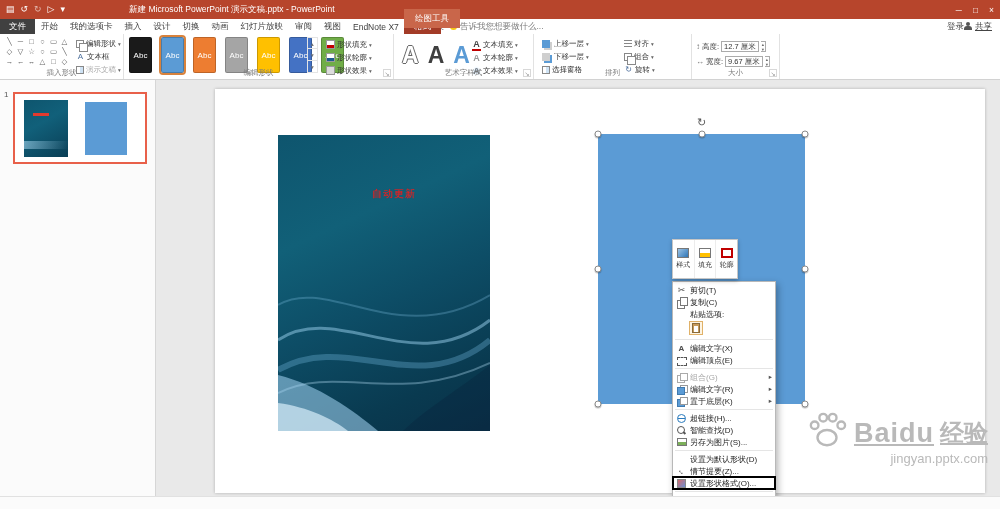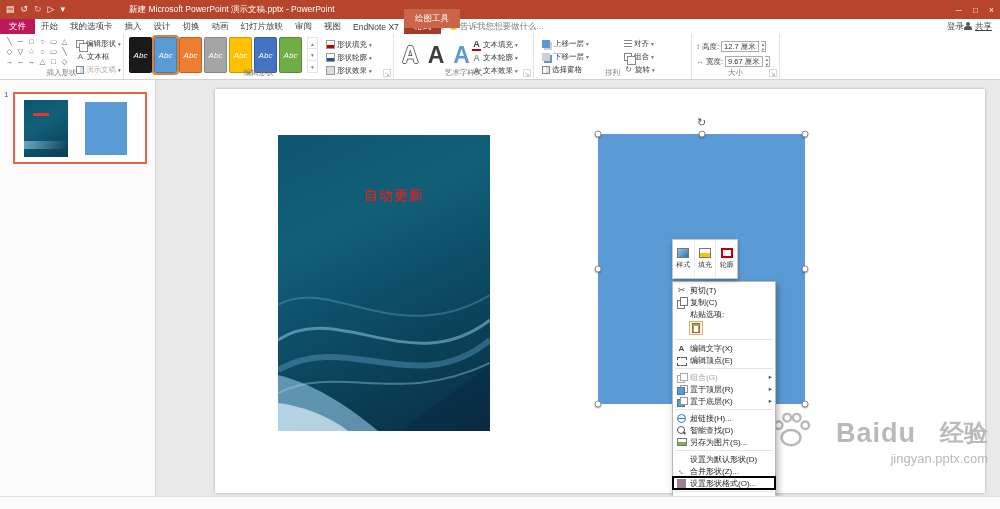--- a/index.html
+++ b/index.html
@@ -11,21 +11,21 @@
   .qat { display:flex; gap:6px; padding-left:6px; }
   .qat span { font-size:9px; line-height:19px; cursor:default; }
   .qat .dim { opacity:.6; }
   .win-title { margin-left:64px; white-space:nowrap; }
   .chip-drawtools { position:absolute; left:404px; top:9px; height:19px; min-width:56px; padding:0 6px; background:#c9664a; display:flex; align-items:center; justify-content:center; }
   .win-controls { position:absolute; right:6px; top:0; height:19px; display:flex; gap:11px; align-items:center; font-size:8.5px; }
 
   
   .tabrow { position:absolute; top:19px; left:0; right:0; height:15px; background:#fff; display:flex; font-size:8.5px; color:#3d3d3d; z-index:49; }
   .tab { padding:0 6px; display:flex; align-items:center; white-space:nowrap; cursor:default; }
-  .tab-file { background:#be185d; color:#fff; padding:0 9px; }
+  .tab-file { background:#404040; color:#fff; padding:0 9px; }
   .tab-format { position:absolute; left:404px; top:0; height:15px; background:#a33b27; color:#fff; padding:0 10px; display:flex; align-items:center; }
   .tellme { position:absolute; left:450px; top:0; height:15px; display:flex; align-items:center; gap:3px; color:#7c7c7c; }
   .bulb { width:7px; height:7px; border-radius:50%; background:#f6c514; display:inline-block; }
   .tabrow-right { position:absolute; right:8px; top:0; height:15px; display:flex; align-items:center; color:#444; }
   .person { position:relative; width:8px; height:9px; display:inline-block; }
   .person::before { content:""; position:absolute; left:2px; top:0; width:4px; height:4px; border-radius:50%; background:#555; }
   .person::after { content:""; position:absolute; left:0; top:4px; width:8px; height:4px; border-radius:3px 3px 0 0; background:#555; }
   .share-wrap { display:flex; align-items:center; gap:3px;text-decoration:underline; }
 
   
@@ -36,21 +36,21 @@
   .rbtn { height:13px; display:flex; align-items:center; gap:2px; font-size:7.5px; color:#333; padding:0 2px; white-space:nowrap; cursor:default; }
   .rbtn.dis { color:#ababab; }
   .caret { font-size:5.5px; color:#666; }
 
   .g-insert { width:124px; }
   .shape-grid { position:absolute; left:4px; top:3px; width:68px; display:grid; grid-template-columns:repeat(6,11px); grid-auto-rows:10px; font-size:7.5px; color:#666; }
   .shape-grid span { text-align:center; line-height:10px; cursor:default; }
   .g1col { position:absolute; left:74px; top:3px; width:48px; }
 
   .g-styles { width:270px; }
-  .presets { position:absolute; left:5px; top:3px; display:flex; gap:2px;font-style:italic; }
+  .presets { position:absolute; left:5px; top:3px; display:flex; gap:9px; }
   .preset { width:23px; height:36px; border-radius:2px; color:#fff; font-size:8px; display:flex; align-items:center; justify-content:center; border:1px solid rgba(0,0,0,.2); cursor:default; }
   .preset.sel { outline:2px solid #d8823c; }
   .gal-scroll { position:absolute; left:183px; top:3px; width:11px; }
   .gal-scroll span { display:block; height:12px; line-height:12px; font-size:5.5px; color:#777; text-align:center; border:1px solid #e4e4e4; border-top:none; }
   .gal-scroll span:first-child { border-top:1px solid #e4e4e4; }
   .g2col { position:absolute; left:200px; top:4px; width:66px; }
   .swatch { width:9px; height:9px; display:inline-block; border:1px solid #999; flex:0 0 auto; }
   .sw-fill { background:linear-gradient(#fff 55%, #c00000 55%); }
   .sw-outline { background:linear-gradient(#fff 55%, #1d5c8a 55%); }
   .sw-effect { background:#dcdcdc; }
@@ -95,21 +95,21 @@
   .thumb-teal { position:absolute; left:9px; top:6px; width:44px; height:57px; background:linear-gradient(150deg,#0e556e 0%,#11607a 40%,#0a3e55 100%); }
   .thumb-teal::before { content:""; position:absolute; left:9px; top:13px; width:16px; height:3px; background:#e23a2e; }
   .thumb-teal::after { content:""; position:absolute; left:0; bottom:8px; width:44px; height:8px; background:linear-gradient(100deg, rgba(180,225,250,.55), rgba(180,225,250,0)); }
   .thumb-blue { position:absolute; left:70px; top:8px; width:42px; height:53px; background:#5b9bd5; }
 
   .canvas { position:absolute; left:157px; top:0; right:0; bottom:0; background:#e9e9e9; }
   .slide { position:absolute; left:58px; top:9px; width:770px; height:404px; background:#fff; box-shadow:0 0 3px rgba(0,0,0,.25); }
 
   .teal { position:absolute; left:63px; top:46px; width:212px; height:296px; background:linear-gradient(155deg,#0e556e 0%,#116078 30%,#0d4d66 55%,#093a50 82%,#0a3047 100%); overflow:hidden; cursor:default; }
   .teal svg { position:absolute; left:0; top:0; width:100%; height:100%; }
-  .teal-text { position:absolute; top:52px; left:0; right:0; text-align:center; font-size:14px; color:#f31b1b; letter-spacing:1px; text-shadow:0 0 1px rgba(240,30,30,.5);padding-left:20px; }
+  .teal-text { position:absolute; top:52px; left:0; right:0; text-align:center; font-size:10px; color:#f31b1b; letter-spacing:1px; text-shadow:0 0 1px rgba(240,30,30,.5);padding-left:20px; }
 
   .blue { position:absolute; left:383px; top:45px; width:207px; height:270px; background:#5b9bd5; cursor:default; }
   .handle { position:absolute; width:7px; height:7px; border-radius:50%; background:#fff; border:1px solid #8b8b8b; box-shadow:0 1px 1px rgba(0,0,0,.25); transform:translate(-50%,-50%); }
   .rotate-handle { position:absolute; left:50%; top:-18px; transform:translateX(-50%); font-size:11px; color:#555; }
 
   
   .minibar { position:absolute; left:457px; top:150px; width:66px; height:40px; background:#fff; border:1px solid #c6c6c6; box-shadow:0 2px 4px rgba(0,0,0,.25); display:flex; z-index:21; }
   .minibtn { flex:1; display:flex; flex-direction:column; align-items:center; justify-content:center; gap:2px; font-size:7px; color:#333; border-right:1px solid #ececec; cursor:default; }
   .minibtn:last-child { border-right:none; }
   .mb-style { width:12px; height:10px; background:linear-gradient(135deg,#9cc3e5,#2e75b6); border:1px solid #777; }
@@ -145,21 +145,21 @@
   .ic-sizepos { font-size:8px; transform:rotate(45deg); }
   .ic-format { width:9px; height:9px; border:1px solid #888; background:linear-gradient(135deg,#d46a6a,#6a8fd4); }
   .ic-story { width:10px; height:8px; border:1px solid #b8934a; background:#f5d78e; }
   .paste-row { display:flex; align-items:center; height:17px; padding:1px 4px 2px 16px; }
   .paste-chip { width:14px; height:14px; border:1px solid #e0b168; background:#fdf4e3; display:flex; align-items:center; justify-content:center; cursor:default; }
   .clip { position:relative; width:8px; height:10px; background:#c89b5a; border:1px solid #8a6b3a; }
   .clip::after { content:""; position:absolute; left:1px; top:2px; width:4px; height:6px; background:#fff; }
 
   
   .wm { position:absolute; right:12px; bottom:30px; text-align:right; color:#b9b9b9; }
-  .wm-top { display:flex; align-items:flex-end; gap:24px; }
+  .wm-top { display:flex; align-items:flex-end; gap:6px;text-decoration:underline; }
   .wm-brand { font-size:27px; font-weight:bold; letter-spacing:1px; }
   .wm-suffix { font-size:24px; font-weight:bold; }
   .wm-url { font-size:13px; margin-top:2px; }
 
   .status { position:absolute; left:0; right:0; bottom:0; height:13px; background:#fbfbfb; border-top:1px solid #e1e1e1; z-index:47; }
 </style>
 </head>
 <body>
 
 <div class="app">
@@ -459,21 +459,21 @@
             <span class="lab">编辑顶点(E)</span>
           </div>
           <div class="sep"></div>
           <div class="ci dis">
             <span class="mi ic-group-gray"></span>
             <span class="lab">组合(G)</span>
             <span class="sub">▸</span>
           </div>
           <div class="ci">
             <span class="mi ic-front"></span>
-            <span class="lab">置于顶层(R)</span>
+            <span class="lab">编辑文字(R)</span>
             <span class="sub">▸</span>
           </div>
           <div class="ci">
             <span class="mi ic-back"></span>
             <span class="lab">置于底层(K)</span>
             <span class="sub">▸</span>
           </div>
           <div class="sep"></div>
           <div class="ci">
             <span class="mi">
@@ -491,21 +491,21 @@
               </span>
             <span class="lab">另存为图片(S)...</span>
           </div>
           <div class="sep"></div>
           <div class="ci">
             <span class="mi"></span>
             <span class="lab">设置为默认形状(D)</span>
           </div>
           <div class="ci">
             <span class="mi ic-sizepos">↔</span>
-            <span class="lab">合并形状(Z)...</span>
+            <span class="lab">情节提要(Z)...</span>
           </div>
           <div class="ci hl">
             <span class="mi">
                 <span class="ic-format"></span>
               </span>
             <span class="lab">设置形状格式(O)...</span>
           </div>
           <div class="sep"></div>
           <div class="ci">
             <span class="mi">

